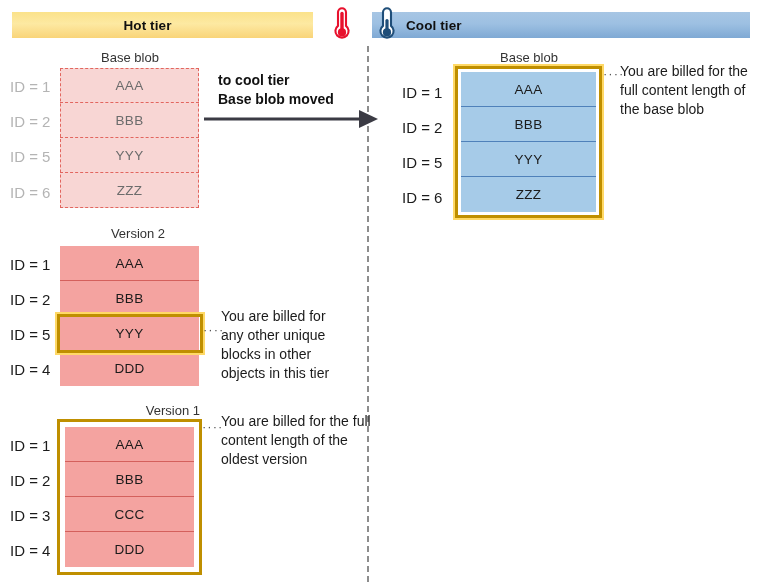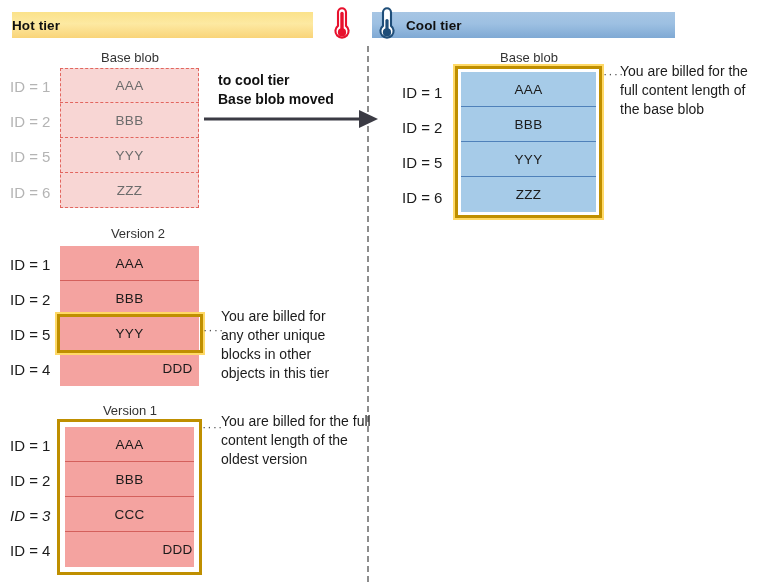--- a/index.html
+++ b/index.html
@@ -28,27 +28,27 @@
     height: 26px;
     display: flex;
     align-items: center;
     box-sizing: border-box;
   }
   .banner-hot {
     left: 12px;
     top: 12px;
     width: 301px;
     background: linear-gradient(to bottom, #fbe28a 0%, #fde9a2 45%, #f9d479 100%);
-    justify-content: flex-start;
+    justify-content: center;
     padding-right: 30px;
   }
   .banner-cool {
     left: 372px;
     top: 12px;
-    width: 303px;
+    width: 378px;
     background: linear-gradient(to bottom, #a7c6e4 0%, #9dc0e2 45%, #7fa9d4 100%);
     justify-content: flex-start;
     padding-left: 34px;
   }
   .banner-label {
     font-size: 13.5px;
     font-weight: bold;
     color: #101010;
     letter-spacing: 0.1px;
     white-space: nowrap;
@@ -106,21 +106,21 @@
     border: 1.5px dashed #e2665f;
     pointer-events: none;
   }
 
   
   .stack-pink { background: #f4a3a0; }
   .stack-pink .row {
     border-bottom: 1px solid #d4605c;
     height: 35px;
   }
-  .stack-pink .row:last-child { border-bottom: none; margin-left: 48px; }
+  .stack-pink .row:last-child { border-bottom: none; }
 
   
   .stack-blue { background: #a6cbe8; }
   .stack-blue .row {
     border-bottom: 1px solid #4f81ba;
     height: 35px;
   }
   .stack-blue .row:last-child { border-bottom: none; }
 
   
@@ -237,33 +237,33 @@
   <div class="gold-frame outlined" style="left:57px; top:314px; width:146px; height:39px;"></div>
 
   <div class="idlabel" style="left:10px; top:256px;">ID = 1</div>
   <div class="idlabel" style="left:10px; top:291px;">ID = 2</div>
   <div class="idlabel" style="left:10px; top:326px;">ID = 5</div>
   <div class="idlabel" style="left:10px; top:361px;">ID = 4</div>
 
   <div class="callout-dots" style="left:203px; top:322px;">····</div>
   <div class="callout" style="left:221px; top:263px; width:128px;margin-top:44px;">You are billed for any other unique blocks in other objects in this tier</div>
 
-  <div class="group-title" style="left:60px; top:403px; width:140px;">Version 1</div>
+  <div class="group-title" style="left:60px; top:403px; width:140px;text-align:right;">Version 1</div>
 
   <div class="blockstack stack-pink" style="left:65px; top:427px; width:129px; height:140px;">
     <div class="row" style="width:129px;">AAA</div>
     <div class="row" style="width:129px;">BBB</div>
     <div class="row" style="width:129px;">CCC</div>
     <div class="row" style="width:129px;">DDD</div>
   </div>
   <div class="gold-frame padded" style="left:57px; top:419px; width:145px; height:156px;"></div>
 
   <div class="idlabel" style="left:10px; top:437px;">ID = 1</div>
   <div class="idlabel" style="left:10px; top:472px;">ID = 2</div>
-  <div class="idlabel" style="left:10px; top:507px;font-style:italic;">ID = 3</div>
+  <div class="idlabel" style="left:10px; top:507px;">ID = 3</div>
   <div class="idlabel" style="left:10px; top:542px;">ID = 4</div>
 
   <div class="callout-dots" style="left:202px; top:419px;">····</div>
   <div class="callout" style="left:221px; top:412px; width:150px;">You are billed for the full content length of the oldest version</div>
 
   <div class="group-title" style="left:459px; top:50px; width:140px;">Base blob</div>
 
   <div class="blockstack stack-blue" style="left:461px; top:72px; width:135px; height:140px;">
     <div class="row" style="width:135px;">AAA</div>
     <div class="row" style="width:135px;">BBB</div>

